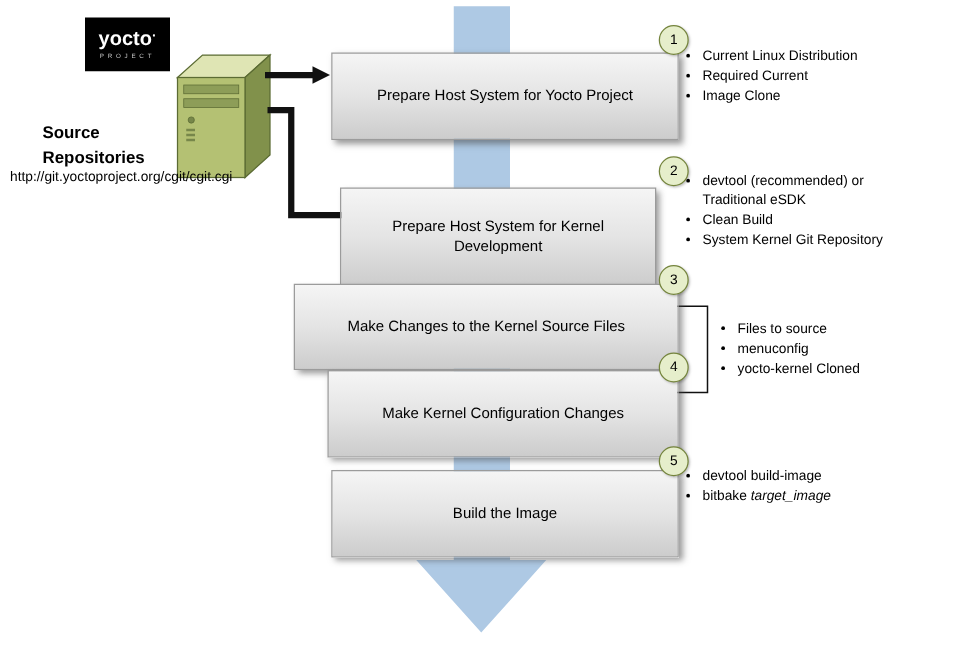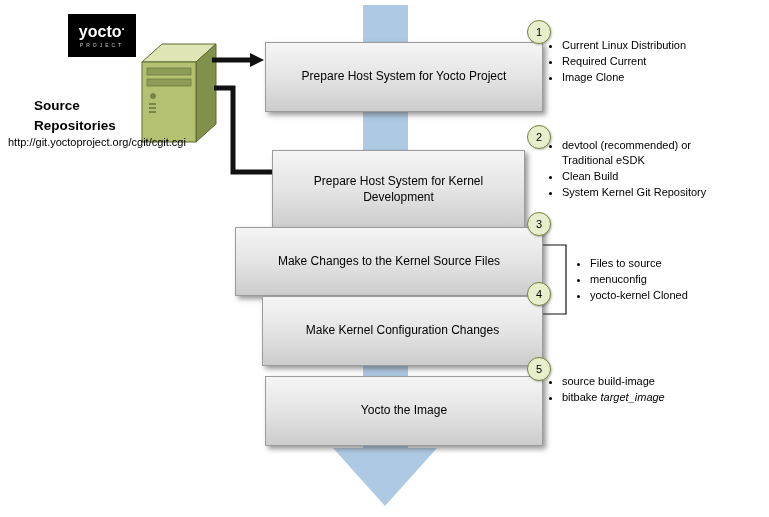--- a/index.html
+++ b/index.html
@@ -76,21 +76,21 @@
     <div class="logo-sub">PROJECT</div>
   </div>
 
   <div class="source-label">Source Repositories</div>
   <div class="source-url">http://git.yoctoproject.org/cgit/cgit.cgi</div>
 
   <div class="step-box" style="left:265px;top:42px;width:260px;height:36px">Prepare Host System for Yocto Project</div>
   <div class="step-box" style="left:272px;top:150px;width:235px;height:46px">Prepare Host System for Kernel Development</div>
   <div class="step-box" style="left:235px;top:227px;width:290px;height:35px">Make Changes to the Kernel Source Files</div>
   <div class="step-box" style="left:262px;top:296px;width:263px;height:36px">Make Kernel Configuration Changes</div>
-  <div class="step-box" style="left:265px;top:376px;width:260px;height:36px">Yocto the Image</div>
+  <div class="step-box" style="left:265px;top:376px;width:260px;height:36px">Build the Image</div>
 
   <div class="num-circle" style="left:527px;top:20px">1</div>
   <div class="num-circle" style="left:527px;top:125px">2</div>
   <div class="num-circle" style="left:527px;top:212px">3</div>
   <div class="num-circle" style="left:527px;top:282px">4</div>
   <div class="num-circle" style="left:527px;top:357px">5</div>
 
   <ul class="bullets" style="left:548px;top:37px;width:205px">
     <li>Current Linux Distribution</li>
     <li>Required Current</li>
@@ -103,17 +103,17 @@
     <li>System Kernel Git Repository</li>
   </ul>
 
   <ul class="bullets" style="left:576px;top:255px;width:170px">
     <li>Files to source</li>
     <li>menuconfig</li>
     <li>yocto-kernel Cloned</li>
   </ul>
 
   <ul class="bullets" style="left:548px;top:373px;width:200px">
-    <li>source build-image</li>
+    <li>devtool build-image</li>
     <li><span>bitbake </span><i>target_image</i></li>
   </ul>
 
 </div>
 
 </body></html>

